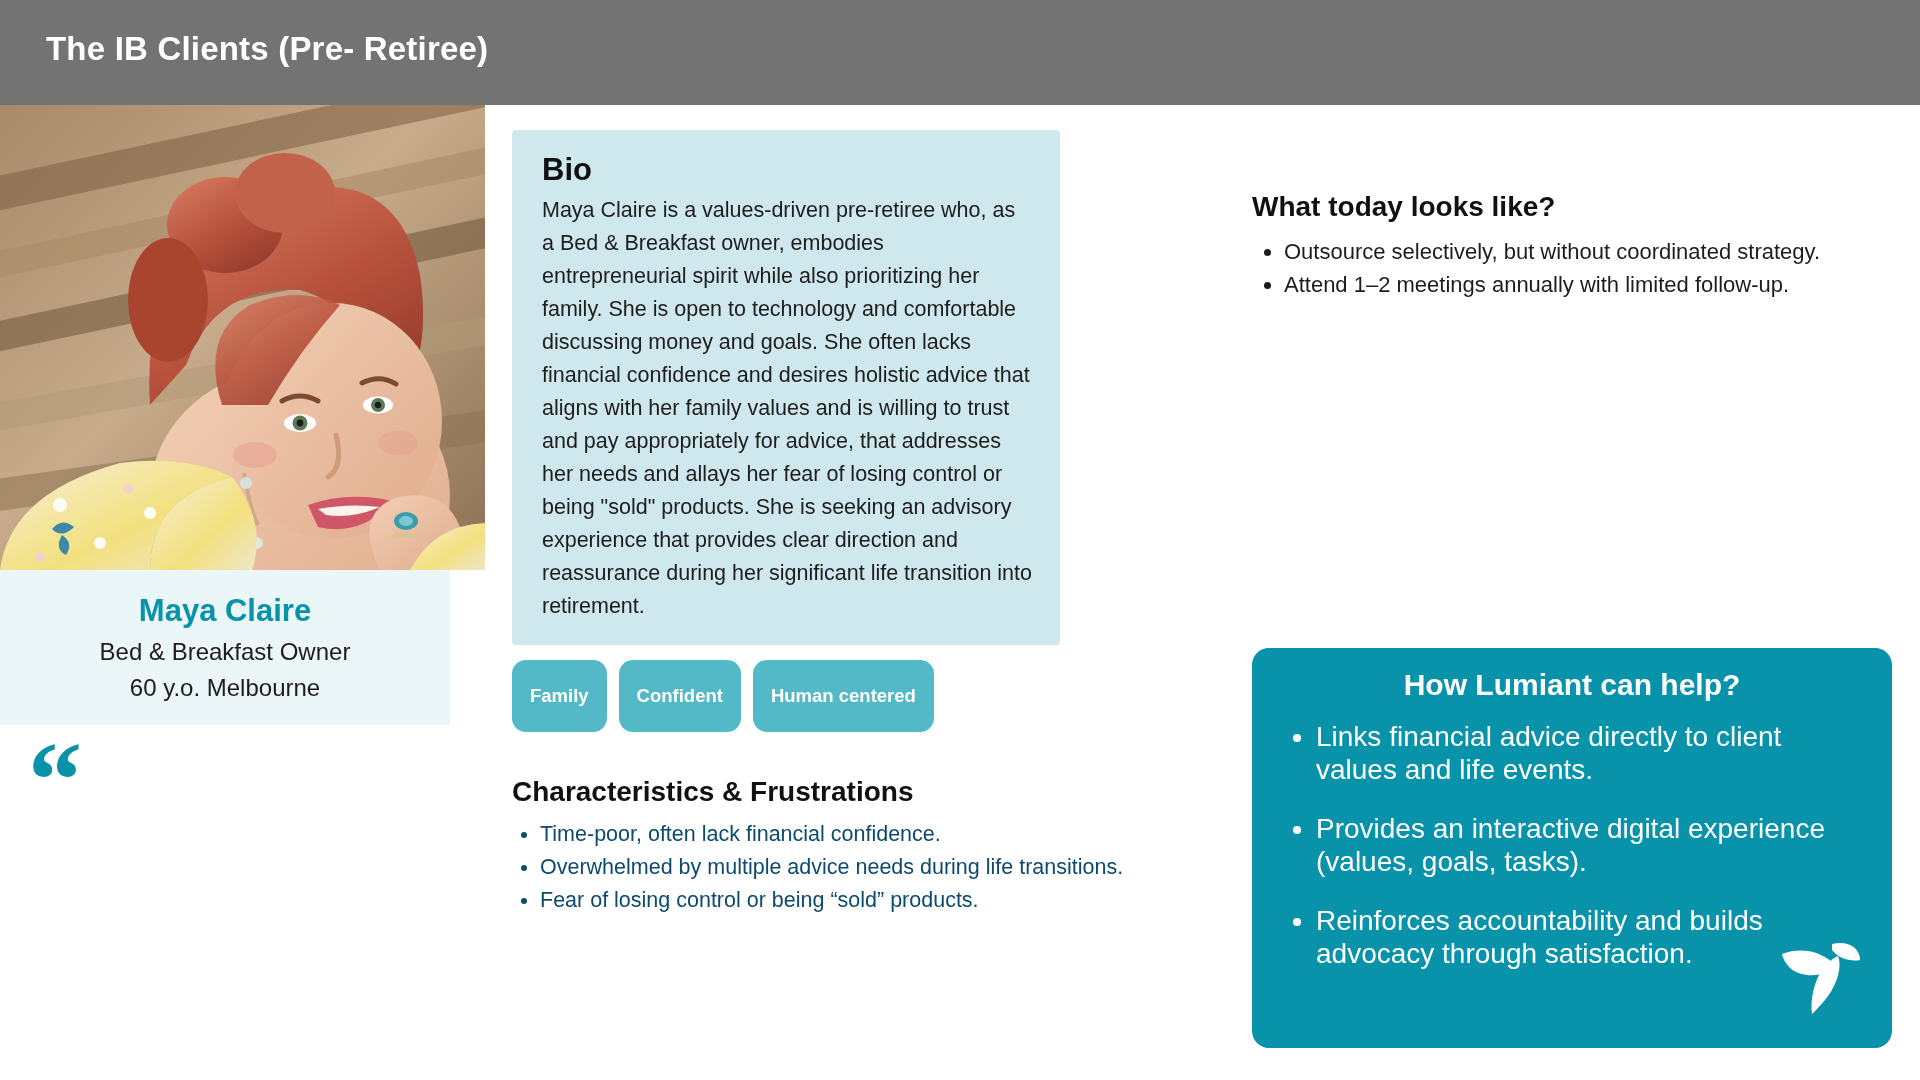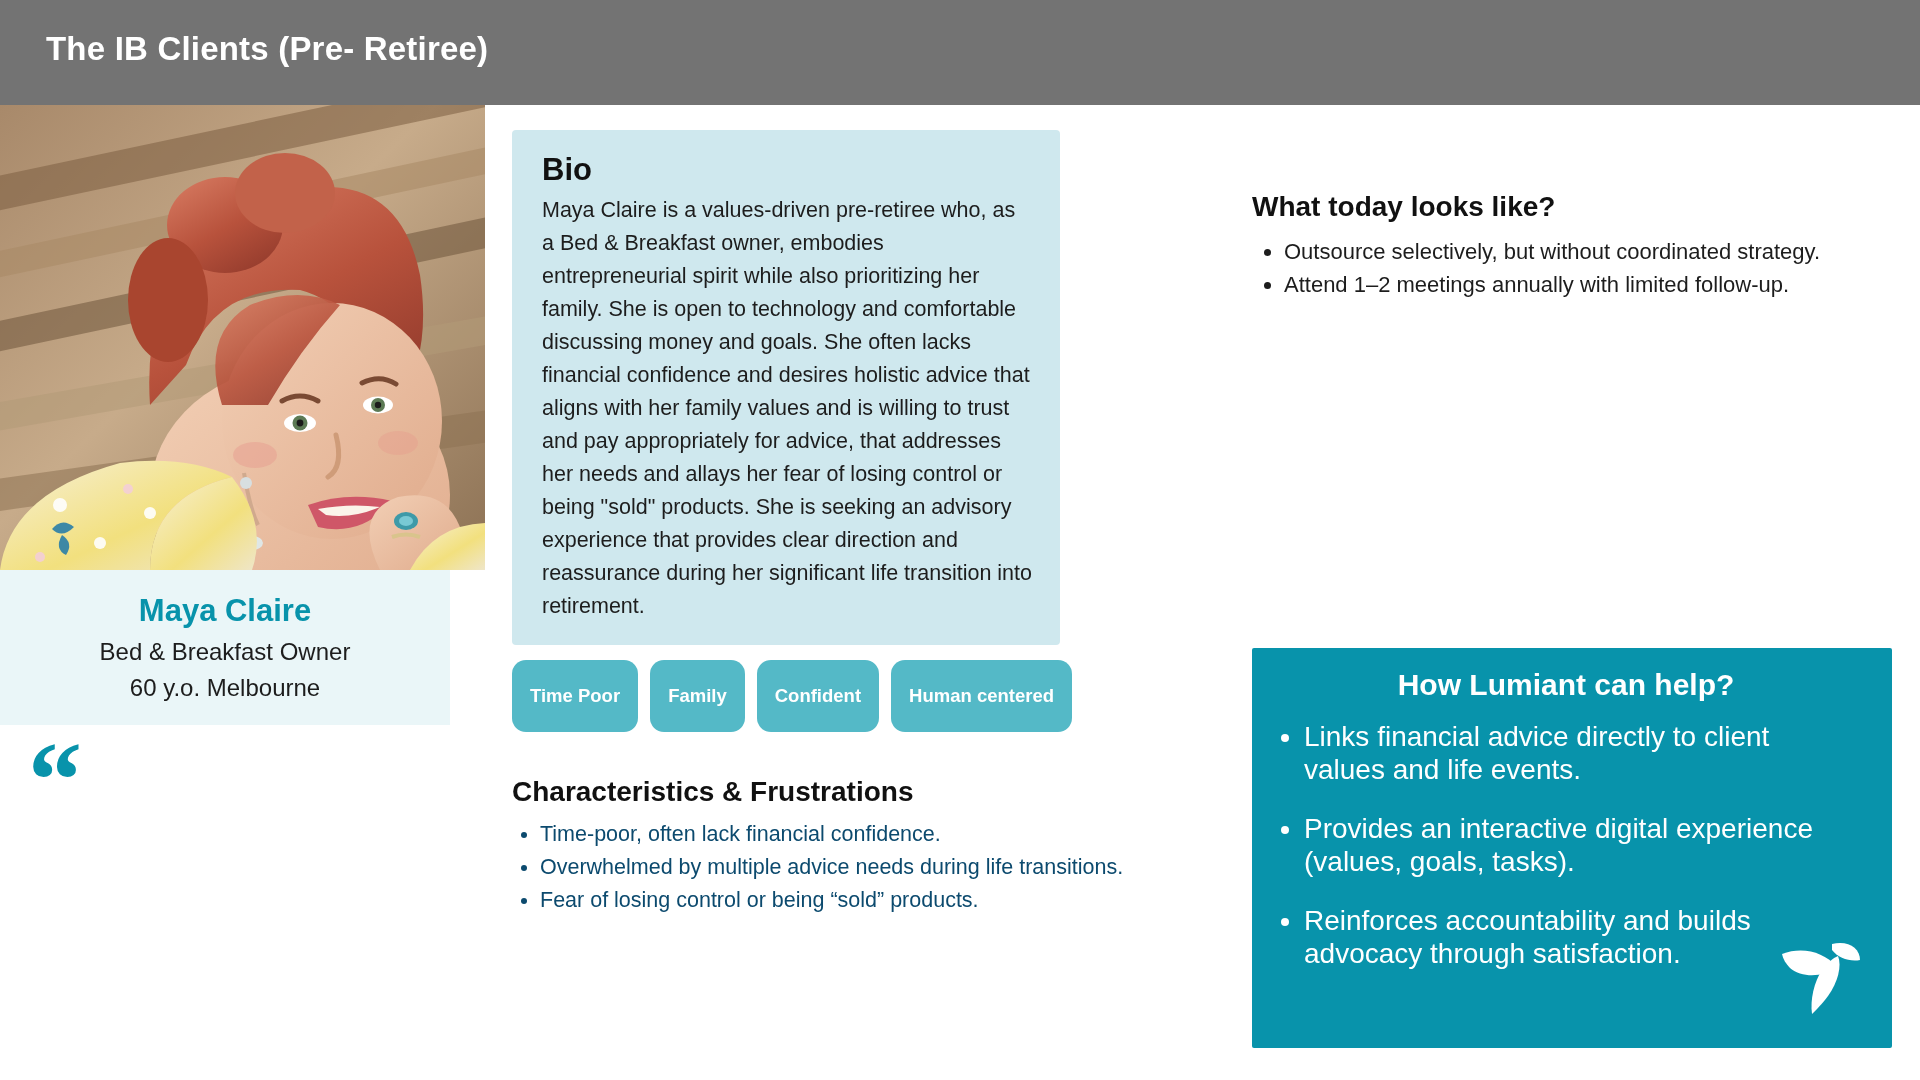--- a/index.html
+++ b/index.html
@@ -189,22 +189,22 @@
   }
   .sec-gap { height: 66px; }
 
   .lumiant-card {
     position: absolute;
     left: 1252px;
     top: 648px;
     width: 640px;
     height: 400px;
     background: #0893ab;
-    border-radius: 2px;
-    padding: 20px 34px 0 22px;
+    border-radius: 17px;
+    padding: 20px 34px 0 34px;
     overflow: hidden;
   }
   .lumiant-title {
     text-align: center;
     color: #ffffff;
     font-size: 30px;
     font-weight: bold;
     margin-bottom: 18px;
   }
   .lumiant-list {
@@ -320,21 +320,20 @@
   </div>
 
   <div class="mid-col">
 
     <div class="bio-card">
       <div class="bio-title">Bio</div>
       <div class="bio-text">Maya Claire is a values-driven pre-retiree who, as a Bed &amp; Breakfast owner, embodies entrepreneurial spirit while also prioritizing her family. She is open to technology and comfortable discussing money and goals. She often lacks financial confidence and desires holistic advice that aligns with her family values and is willing to trust and pay appropriately for advice, that addresses her needs and allays her fear of losing control or being "sold" products. She is seeking an advisory experience that provides clear direction and reassurance during her significant life transition into retirement.</div>
     </div>
 
     <div class="chips">
-      <div class="chip">Time Poor</div>
       <div class="chip">Family</div>
       <div class="chip">Confident</div>
       <div class="chip">Human centered</div>
     </div>
 
     <div class="cf-title">Characteristics &amp; Frustrations</div>
     <ul class="cf-list">
       <li>Time-poor, often lack financial confidence.</li>
       <li>Overwhelmed by multiple advice needs during life transitions.</li>
       <li>Fear of losing control or being “sold” products.</li>

